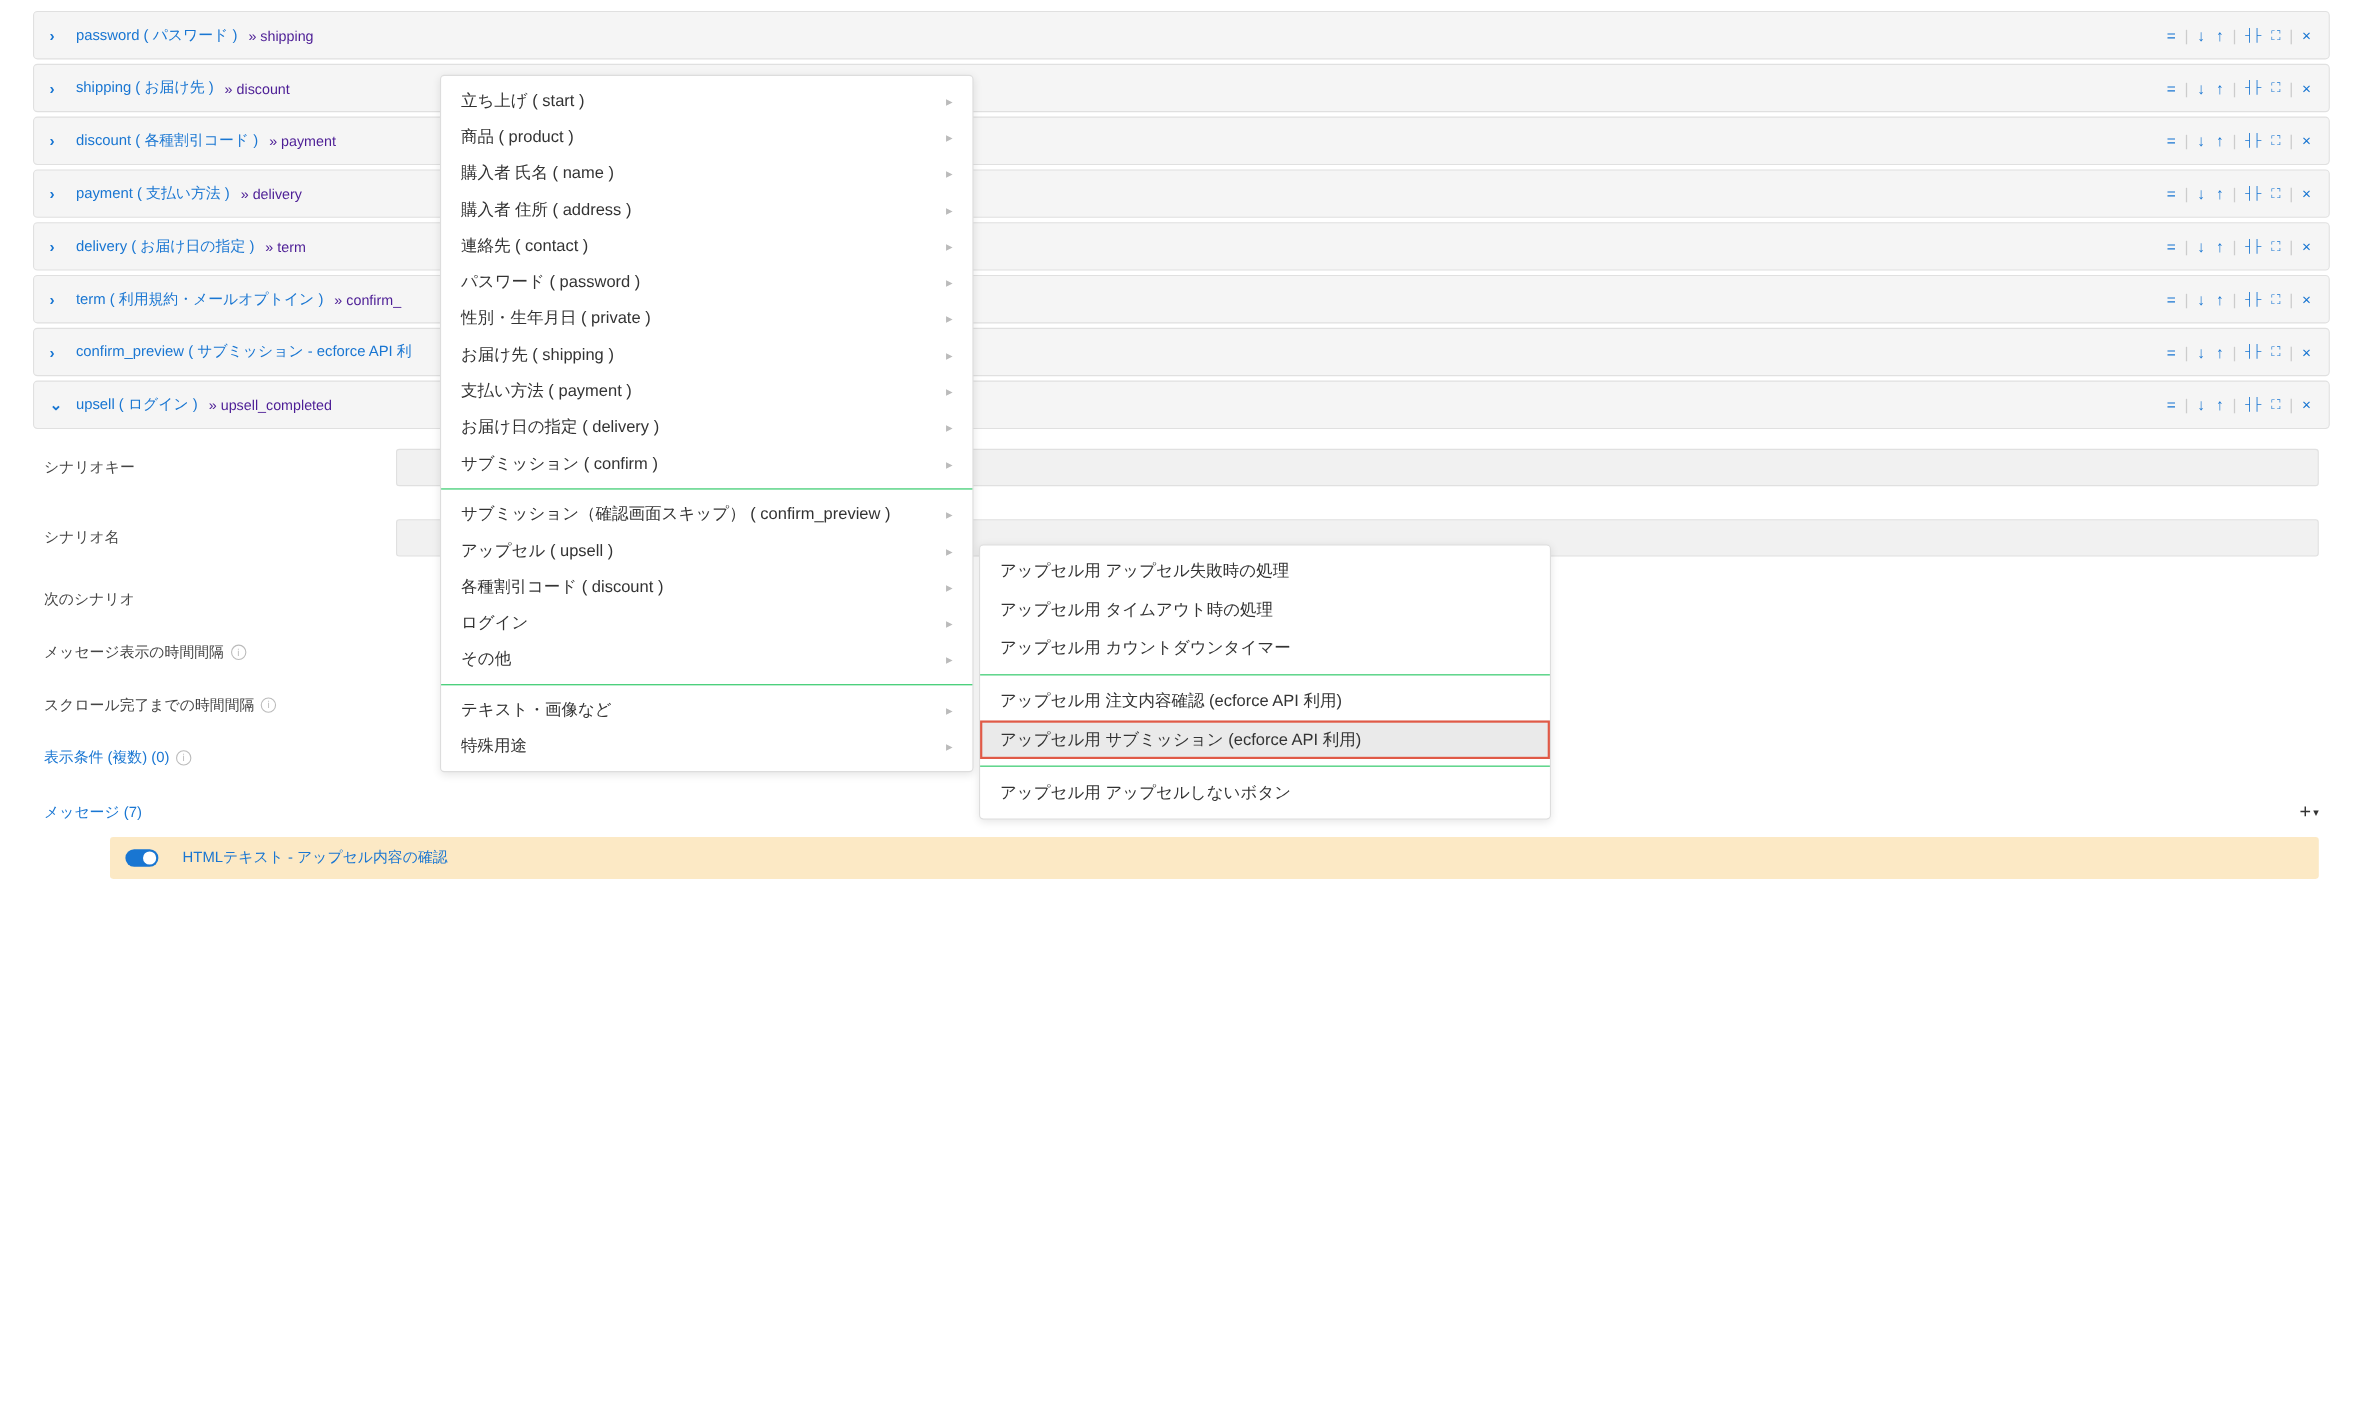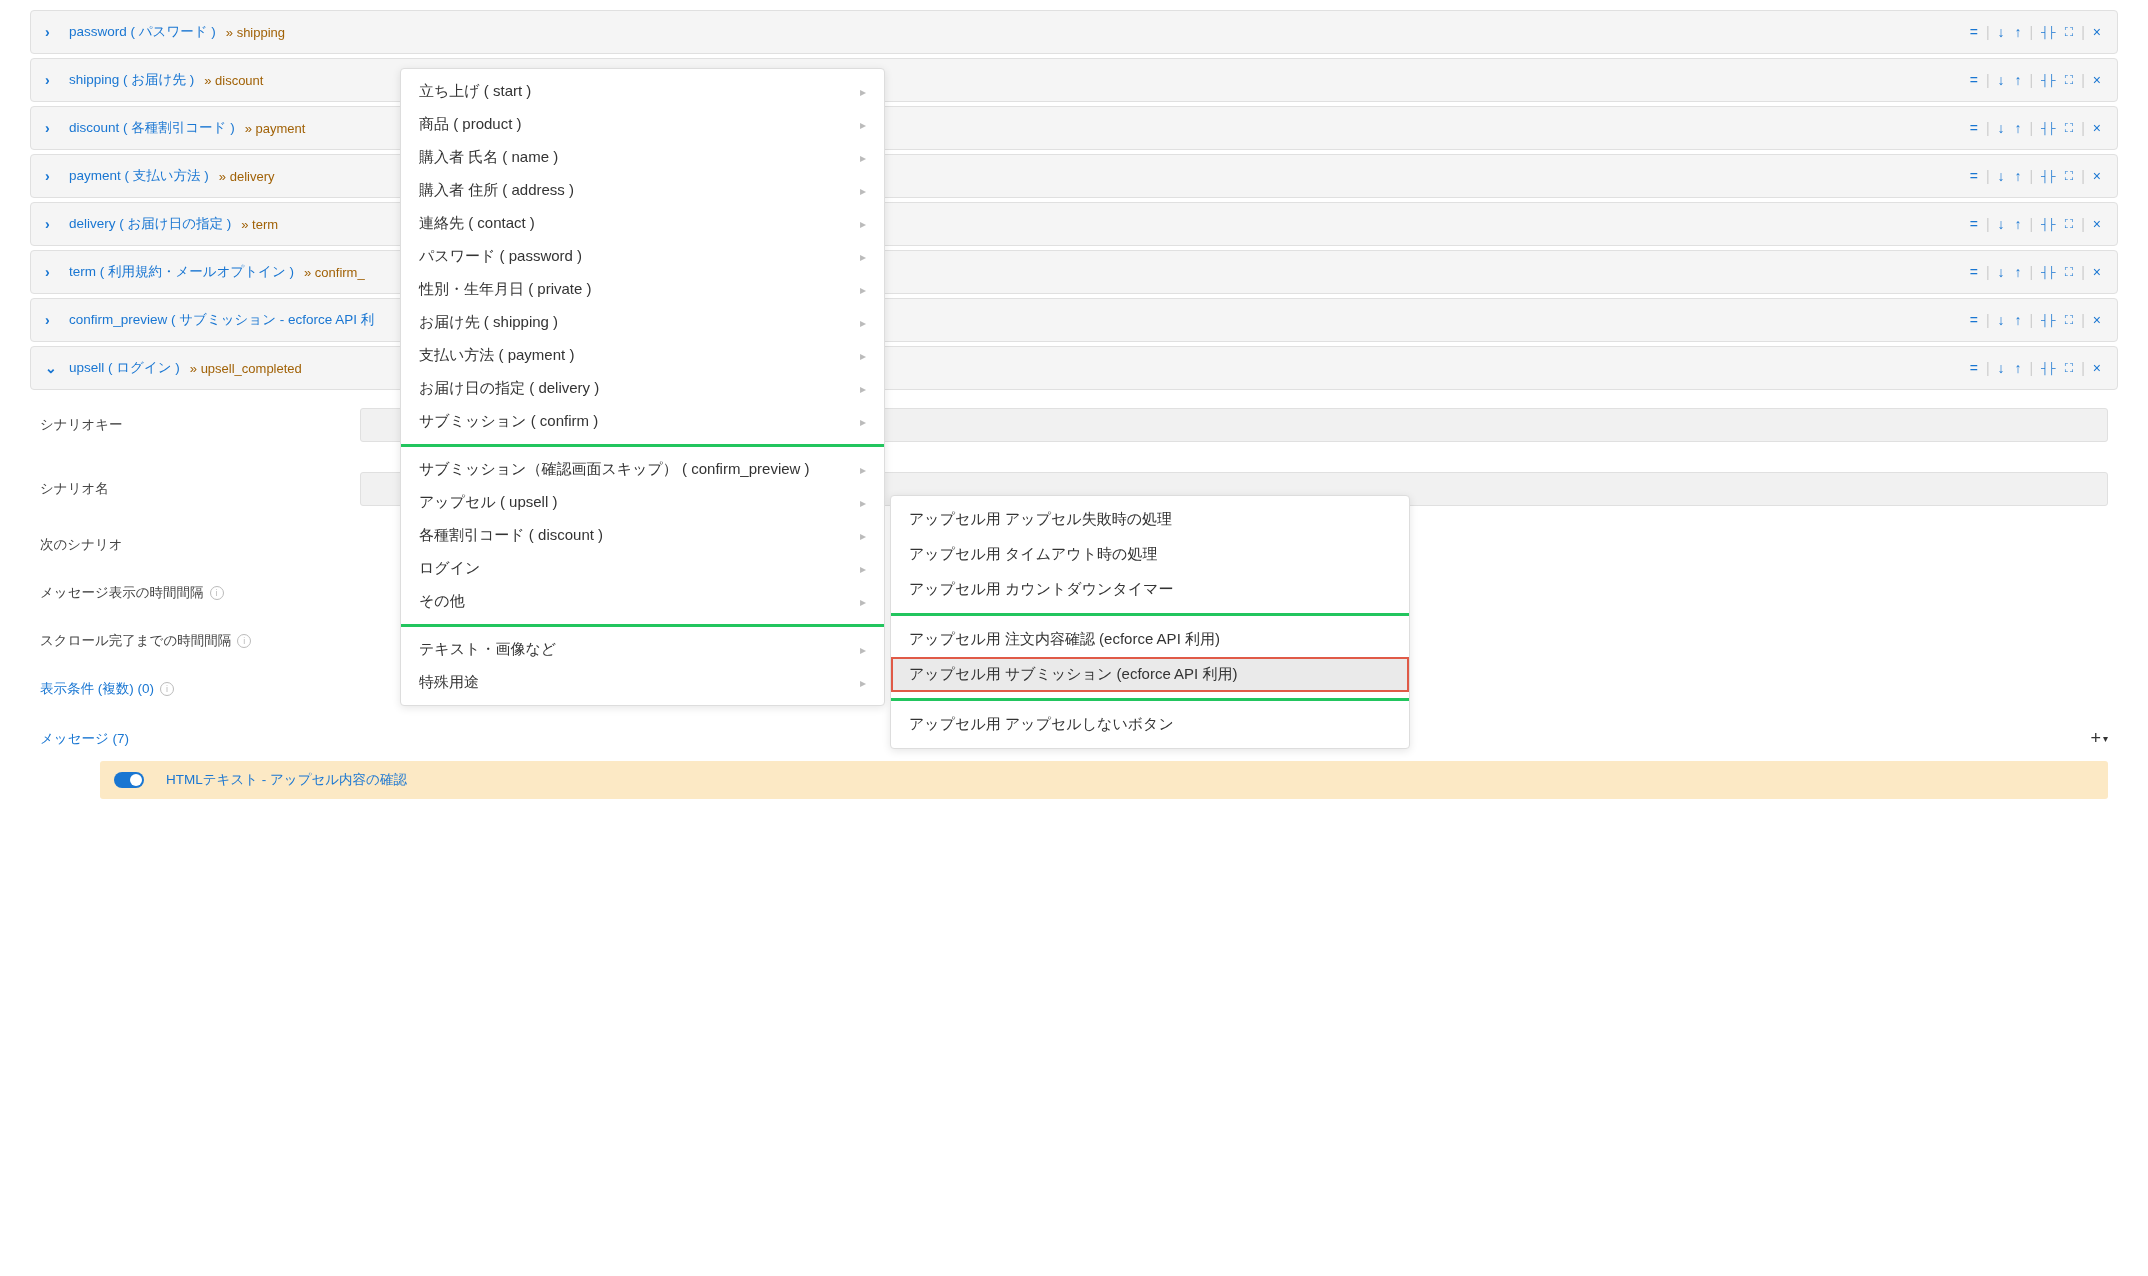--- a/index.html
+++ b/index.html
@@ -1,40 +1,40 @@
 <!DOCTYPE html>
 <html><head>
 <meta charset="utf-8">
 <style>
 * { box-sizing: border-box; margin: 0; padding: 0; }
 body { font-family: -apple-system, BlinkMacSystemFont, "Segoe UI", "Hiragino Sans", "Meiryo", sans-serif; font-size: 14px; color: #333; background: #fff; padding: 10px 30px; }
 .section-row { display: flex; align-items: center; justify-content: space-between; background: #f5f5f5; border: 1px solid #e0e0e0; border-radius: 4px; padding: 10px 14px; margin-bottom: 4px; min-height: 44px; }
 .section-left { display: flex; align-items: center; gap: 10px; }
 .chev { color: #1976d2; font-weight: bold; font-size: 14px; display: inline-block; width: 14px; }
 .section-name { color: #1976d2; font-size: 13.5px; }
-.section-next { color: #a16207; font-size: 13px; }
+.section-next { color: #4c1d95; font-size: 13px; }
 .section-actions { display: flex; align-items: center; gap: 6px; color: #1976d2; }
 .act { cursor: pointer; font-size: 14px; padding: 0 2px; }
 .sep { color: #ccc; }
 .detail-panel { padding: 14px 10px 30px 10px; }
 .field-row { display: flex; align-items: center; gap: 20px; margin-bottom: 30px; }
 .field-label { width: 300px; color: #444; font-size: 13.5px; display: flex; align-items: center; gap: 6px; }
 .info-icon { display:inline-flex; width:14px; height:14px; border:1px solid #bbb; border-radius:50%; align-items:center; justify-content:center; font-size:9px; color:#bbb; }
 .field-input { flex: 1; background: #f1f1f1; border: 1px solid #e0e0e0; border-radius: 3px; height: 34px; }
 .link-text { color: #1976d2; font-size: 13.5px; }
 .msg-header { display: flex; align-items: center; justify-content: space-between; margin: 8px 0 12px 0; }
 .plus-btn { font-size: 18px; color: #333; cursor: pointer; display:flex; align-items:center; gap:2px; }
 .msg-item { display: flex; align-items: center; gap: 22px; padding: 10px 14px; margin: 0 0 6px 60px; border-radius: 3px; }
 .msg-yellow { background: #fce9c5; }
 .msg-blue { background: #cee7ed; }
 .toggle { width: 30px; height: 16px; background: #1976d2; border-radius: 10px; position: relative; flex-shrink: 0; }
 .toggle::after { content:''; position:absolute; width:12px; height:12px; background:#fff; border-radius:50%; top:2px; right:2px; }
 .msg-text { color: #1976d2; font-size: 13.5px; }
 .dropdown1 { position: absolute; left: 370px; top: 58px; width: 485px; background: #fff; border: 1px solid #ddd; border-radius: 4px; box-shadow: 0 2px 8px rgba(0,0,0,0.1); z-index: 100; }
-.dd-group { border-bottom: 3px solid #22c55e; padding: 6px 0; }
+.dd-group { border-bottom: 1px solid #22c55e; padding: 6px 0; }
 .dd-group:last-child { border-bottom: none; }
 .dd-item { display: flex; align-items: center; justify-content: space-between; padding: 7px 18px; cursor: pointer; font-size: 15px; color: #333; }
 .dd-chev { color: #bbb; font-size: 12px; }
 .dropdown2 { position: absolute; left: 860px; top: 485px; width: 520px; background: #fff; border: 1px solid #ddd; border-radius: 4px; box-shadow: 0 2px 8px rgba(0,0,0,0.1); z-index: 101; }
 .dd2-item { padding: 8px 18px; cursor: pointer; font-size: 15px; color: #333; }
 .dd2-item.highlighted { background: #eaeaea; outline: 2px solid #e05a47; outline-offset: -2px; }
 .container { position: relative; }
 </style>
 </head>
 <body>

